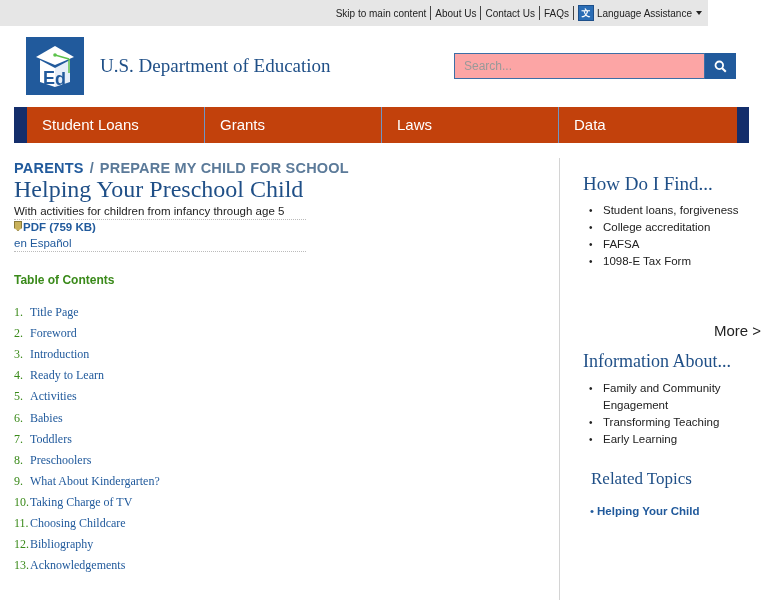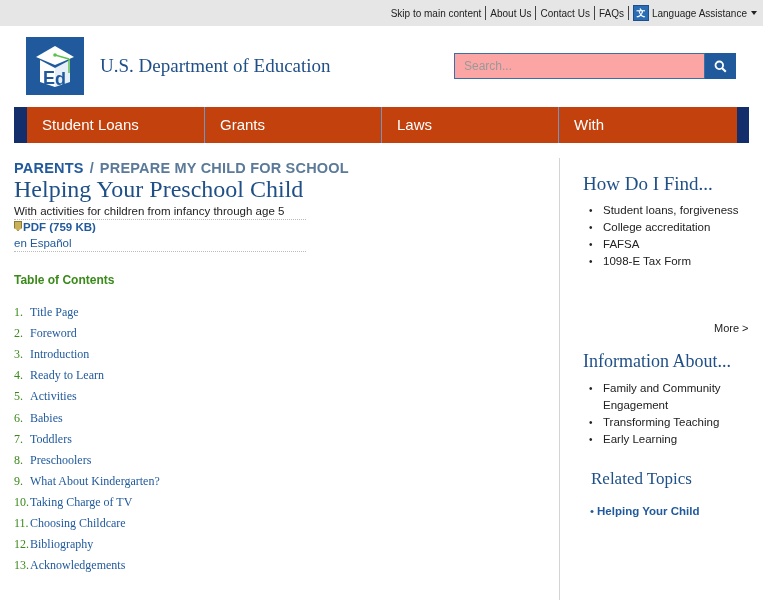--- a/index.html
+++ b/index.html
@@ -1,20 +1,20 @@
 <!DOCTYPE html>
 <html><head>
 <meta charset="utf-8">
 <style>
   * { box-sizing: border-box; margin: 0; padding: 0; }
   html, body { width: 763px; height: 600px; overflow: hidden; background: #ffffff; }
   body { font-family: "Liberation Sans", sans-serif; color: #333; position: relative; }
 
   
-  .utility-bar { position: absolute; left: 0; top: 0; width: 763px; height: 26px; background: #e6e6e6; }
+  .utility-bar { position: absolute; left: 0; top: 0; width: 708px; height: 26px; background: #e6e6e6; }
   .utility-links { position: absolute; right: 6px; top: 0; height: 26px; display: flex; align-items: center; font-size: 10px; color: #222; }
   .utility-links .u-link { padding: 0 4px; cursor: pointer; }
   .utility-links .sep { width: 1px; height: 14px; background: #444; }
   .lang-icon { display: inline-block; width: 16px; height: 16px; background: #2a6db5; border: 1px solid #1d4f8a; color: #fff; font-size: 9px; line-height: 14px; text-align: center; margin-right: 3px; font-weight: bold; }
   .lang-wrap { display: flex; align-items: center; padding-left: 4px; cursor: pointer; }
   .caret { display: inline-block; width: 0; height: 0; border-left: 3.5px solid transparent; border-right: 3.5px solid transparent; border-top: 4px solid #222; margin-left: 4px; }
 
   
   .logo { position: absolute; left: 26px; top: 37px; width: 58px; height: 58px; background: #215a9c; }
   .site-title { position: absolute; left: 100px; top: 55px; font-family: "Liberation Serif", serif; font-size: 19px; color: #1f4f87; cursor: pointer; }
@@ -47,21 +47,21 @@
   .toc-label { color: #215a9c; cursor: pointer; }
 
   
   .col-divider { position: absolute; left: 559px; top: 158px; width: 1px; height: 442px; background: #d4d4d4; }
 
   
   .side-heading { position: absolute; font-family: "Liberation Serif", serif; color: #1f4f87; }
   .side-list { position: absolute; list-style: none; font-size: 11.5px; color: #222; }
   .side-list li { position: relative; padding-left: 20px; line-height: 17px; cursor: pointer; }
   .side-list li::before { content: "•"; position: absolute; left: 6px; top: 0; font-size: 10px; }
-  .more-link { position: absolute; left: 714px; top: 322px; font-size: 11px; color: #222; cursor: pointer; }
+  .more-link { position: absolute; left: 714px; top: 322px; font-size: 15px; color: #222; cursor: pointer; }
   .related-link { position: absolute; left: 590px; top: 505px; font-size: 11.5px; font-weight: bold; color: #215a9c; cursor: pointer; }
   .related-link .bullet { color: #215a9c; margin-right: 3px; font-weight: normal; }
 </style>
 </head>
 <body>
 
 <div class="utility-bar">
   <div class="utility-links">
     <span class="u-link">Skip to main content</span>
     <span class="sep"></span>
@@ -99,21 +99,21 @@
     <circle cx="5.3" cy="5.3" r="3.8" fill="none" stroke="#fff" stroke-width="1.8"></circle>
     <line x1="8.2" y1="8.2" x2="11.8" y2="11.8" stroke="#fff" stroke-width="2"></line>
   </svg>
 </button>
 
 <div class="main-nav">
   <div class="nav-edge-left"></div>
   <div class="nav-item first" style="left:13px;width:177px;">Student Loans</div>
   <div class="nav-item" style="left:190px;width:177px;">Grants</div>
   <div class="nav-item" style="left:367px;width:177px;">Laws</div>
-  <div class="nav-item" style="left:544px;width:178px;">With</div>
+  <div class="nav-item" style="left:544px;width:178px;">Data</div>
   <div class="nav-edge-right"></div>
 </div>
 
 <div class="breadcrumb">
   <span class="crumb-parent">PARENTS</span><span class="crumb-sep">/</span><span class="crumb-current">PREPARE MY CHILD FOR SCHOOL</span>
 </div>
 <h1 class="page-title" style="font-weight:normal;">Helping Your Preschool Child</h1>
 <div class="subtitle">With activities for children from infancy through age 5</div>
 <div class="pdf-link">
   <span class="pdf-icon"></span>

